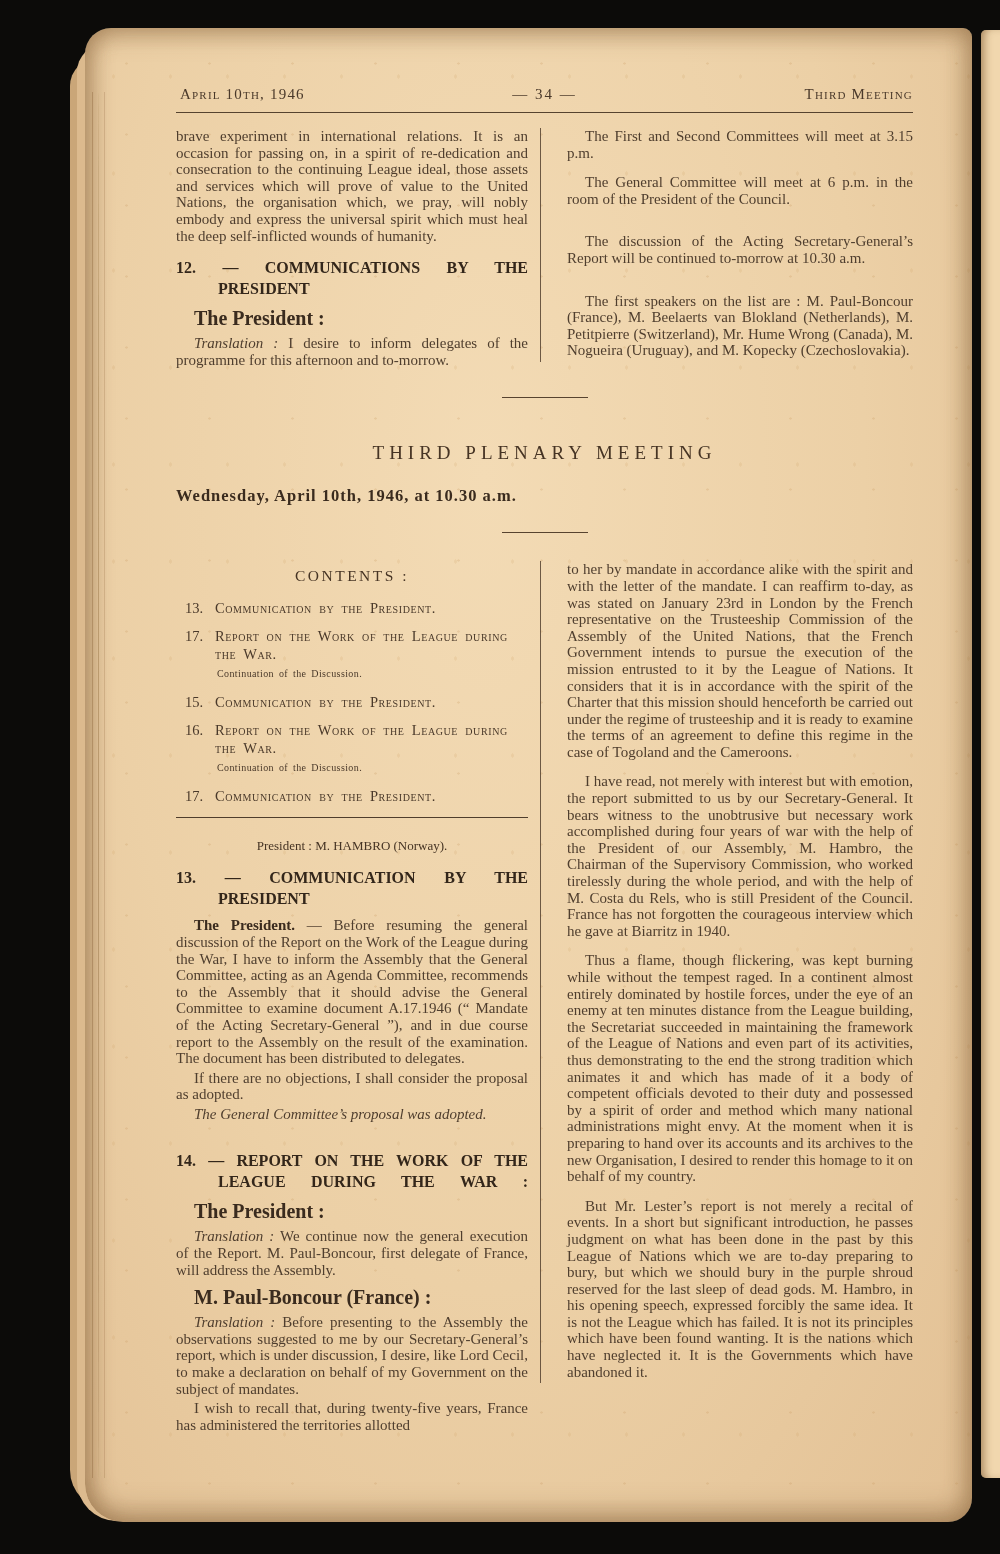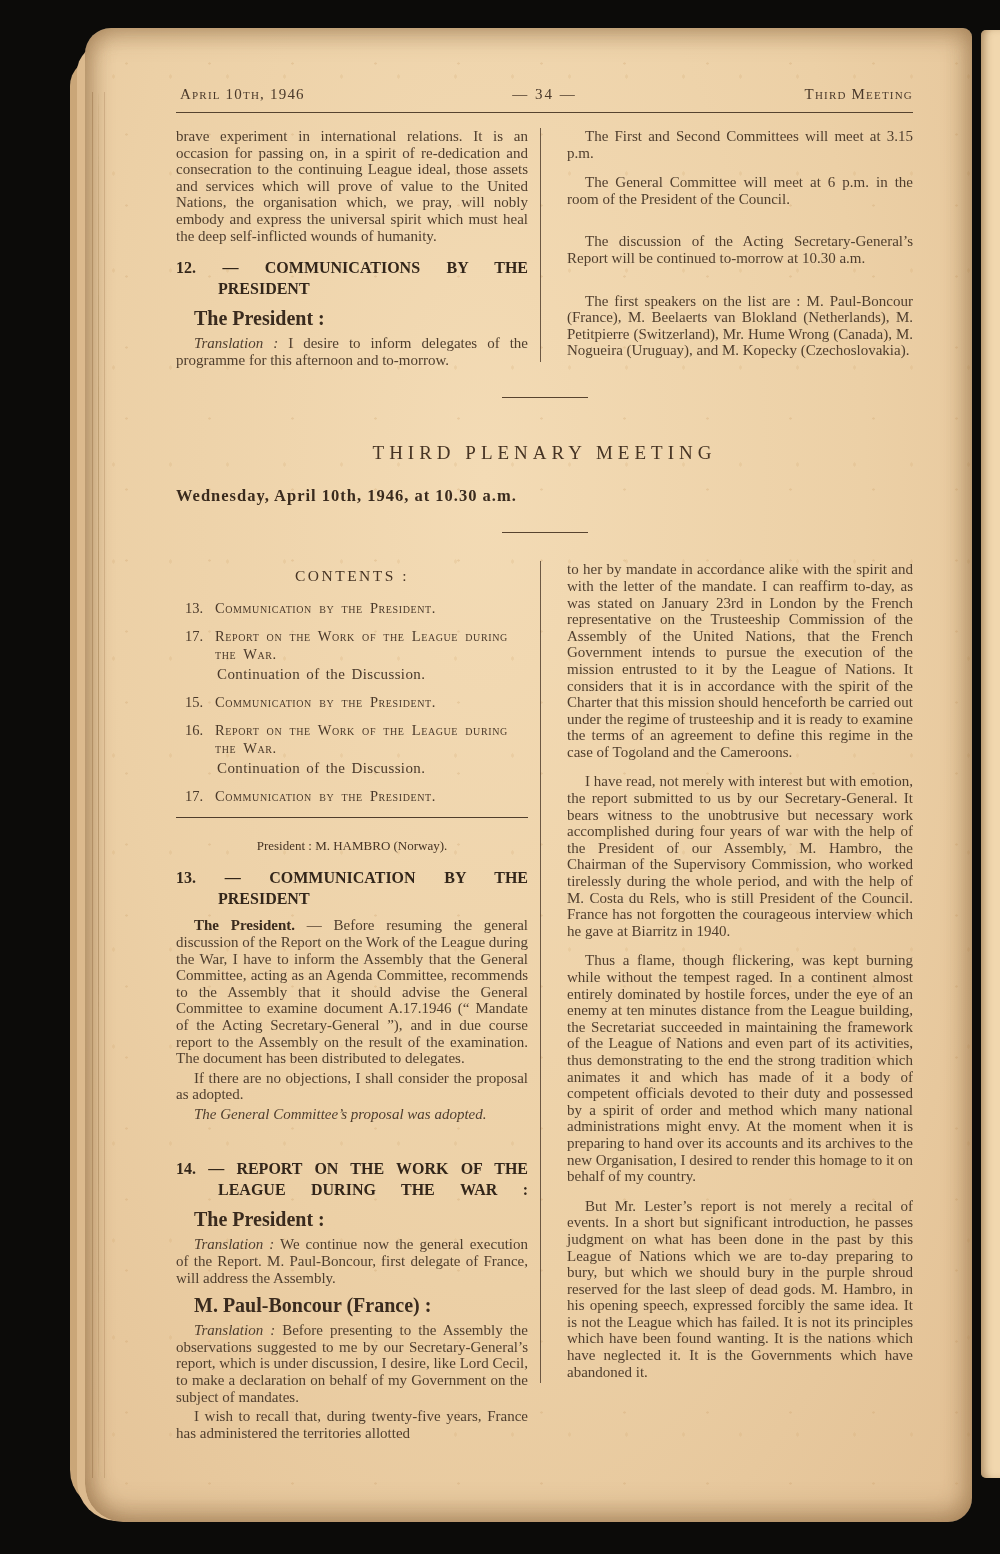--- a/index.html
+++ b/index.html
@@ -63,21 +63,21 @@
   .center-rule{width:86px;border-top:1.3px solid #57432f;margin:0 auto;}
   .cr1{margin-top:26px;}
   .meeting-title{margin-top:44px;text-align:center;font-size:19px;letter-spacing:5px;color:#463424;}
   .meeting-subtitle{margin-top:22px;text-align:left;font-size:16.5px;font-weight:bold;letter-spacing:1px;color:#3a2b1e;}
   .cr2{margin-top:26px;}
   
   .contents-title{text-align:center;font-size:15.5px;letter-spacing:2.5px;color:#463424;margin:6px 0 14px;}
   .c-item{font-size:14.5px;line-height:18px;padding-left:39px;text-indent:-30px;margin-bottom:10px;color:#4a392a;}
   .c-num{display:inline-block;width:30px;text-indent:0;}
   .c-text{font-variant:small-caps;letter-spacing:.6px;word-spacing:3px;}
-  .c-sub{font-size:15px;line-height:18px;padding-left:41px;margin:-8px 0 10px;letter-spacing:.4px;word-spacing:2px;color:#4a392a;}
+  .c-sub{font-size:10px;line-height:18px;padding-left:41px;margin:-8px 0 10px;letter-spacing:.4px;word-spacing:2px;color:#4a392a;}
   .contents-rule{border-top:1.5px solid #4f3d2c;margin-top:12px;}
   .president-line{text-align:center;font-size:13px;margin:20px 0 4px;color:#463424;}
 </style>
 </head>
 <body>
 
 <div class="stage">
   <div class="under under2"></div>
   <div class="under under1"></div>
 
@@ -137,21 +137,21 @@
 
           <div class="sect-head">
             <div class="h-just">13. — COMMUNICATION BY THE</div>
             <div class="h-ind42">PRESIDENT</div>
           </div>
 
           <p class="body"><span class="b">The President.</span><span> — Before resuming the general discussion of the Report on the Work of the League during the War, I have to inform the Assembly that the General Committee, acting as an Agenda Committee, recommends to the Assembly that it should advise the General Committee to examine document A.17.1946 (“ Mandate of the Acting Secretary-General ”), and in due course report to the Assembly on the result of the examination. The document has been distributed to delegates.</span></p>
           <p class="body">If there are no objections, I shall consider the proposal as adopted.</p>
           <p class="body ital">The General Committee’s proposal was adopted.</p>
 
-          <div class="sect-head" style="margin-top:36px;">
+          <div class="sect-head" style="margin-top:28px;">
             <div class="h-just">14. — REPORT ON THE WORK OF THE</div>
             <div class="h-just h-ind42">LEAGUE DURING THE WAR :</div>
           </div>
 
           <p class="speaker">The President :</p>
           <p class="body"><span class="ital">Translation :</span><span> We continue now the general execution of the Report. M. Paul-Boncour, first delegate of France, will address the Assembly.</span></p>
 
           <p class="speaker"><span class="b">M. Paul-Boncour</span><span class="roman"> (France) :</span></p>
           <p class="body"><span class="ital">Translation :</span><span> Before presenting to the Assembly the observations suggested to me by our Secretary-General’s report, which is under discussion, I desire, like Lord Cecil, to make a declaration on behalf of my Government on the subject of mandates.</span></p>
           <p class="body">I wish to recall that, during twenty-five years, France has administered the territories allotted</p>

